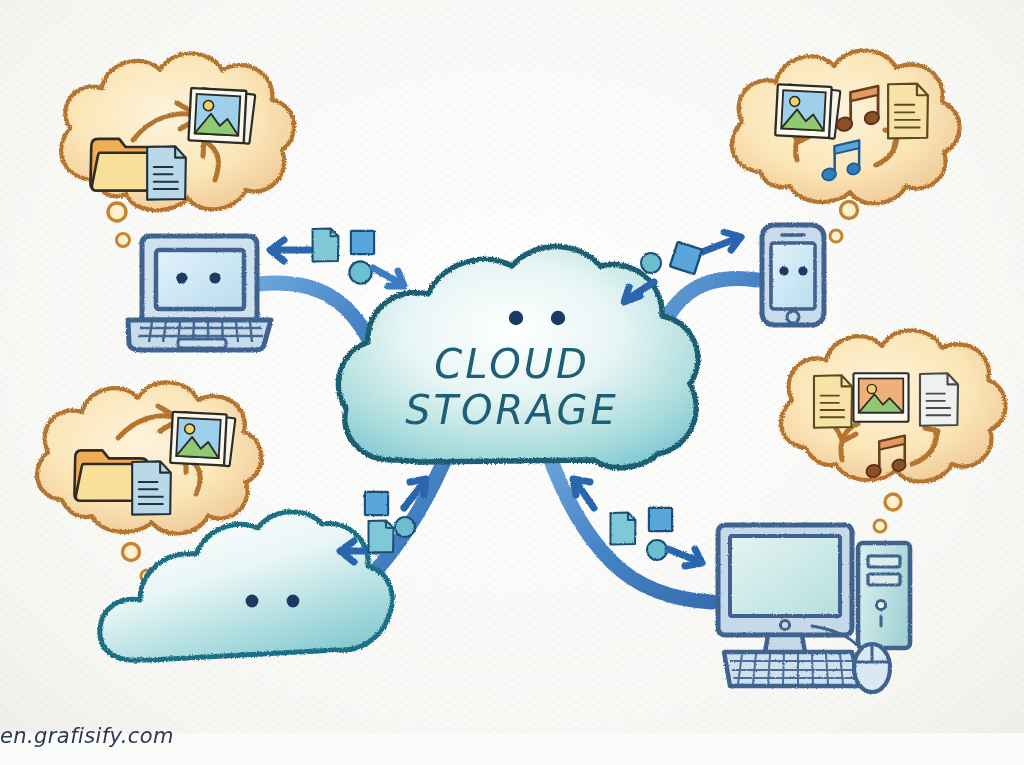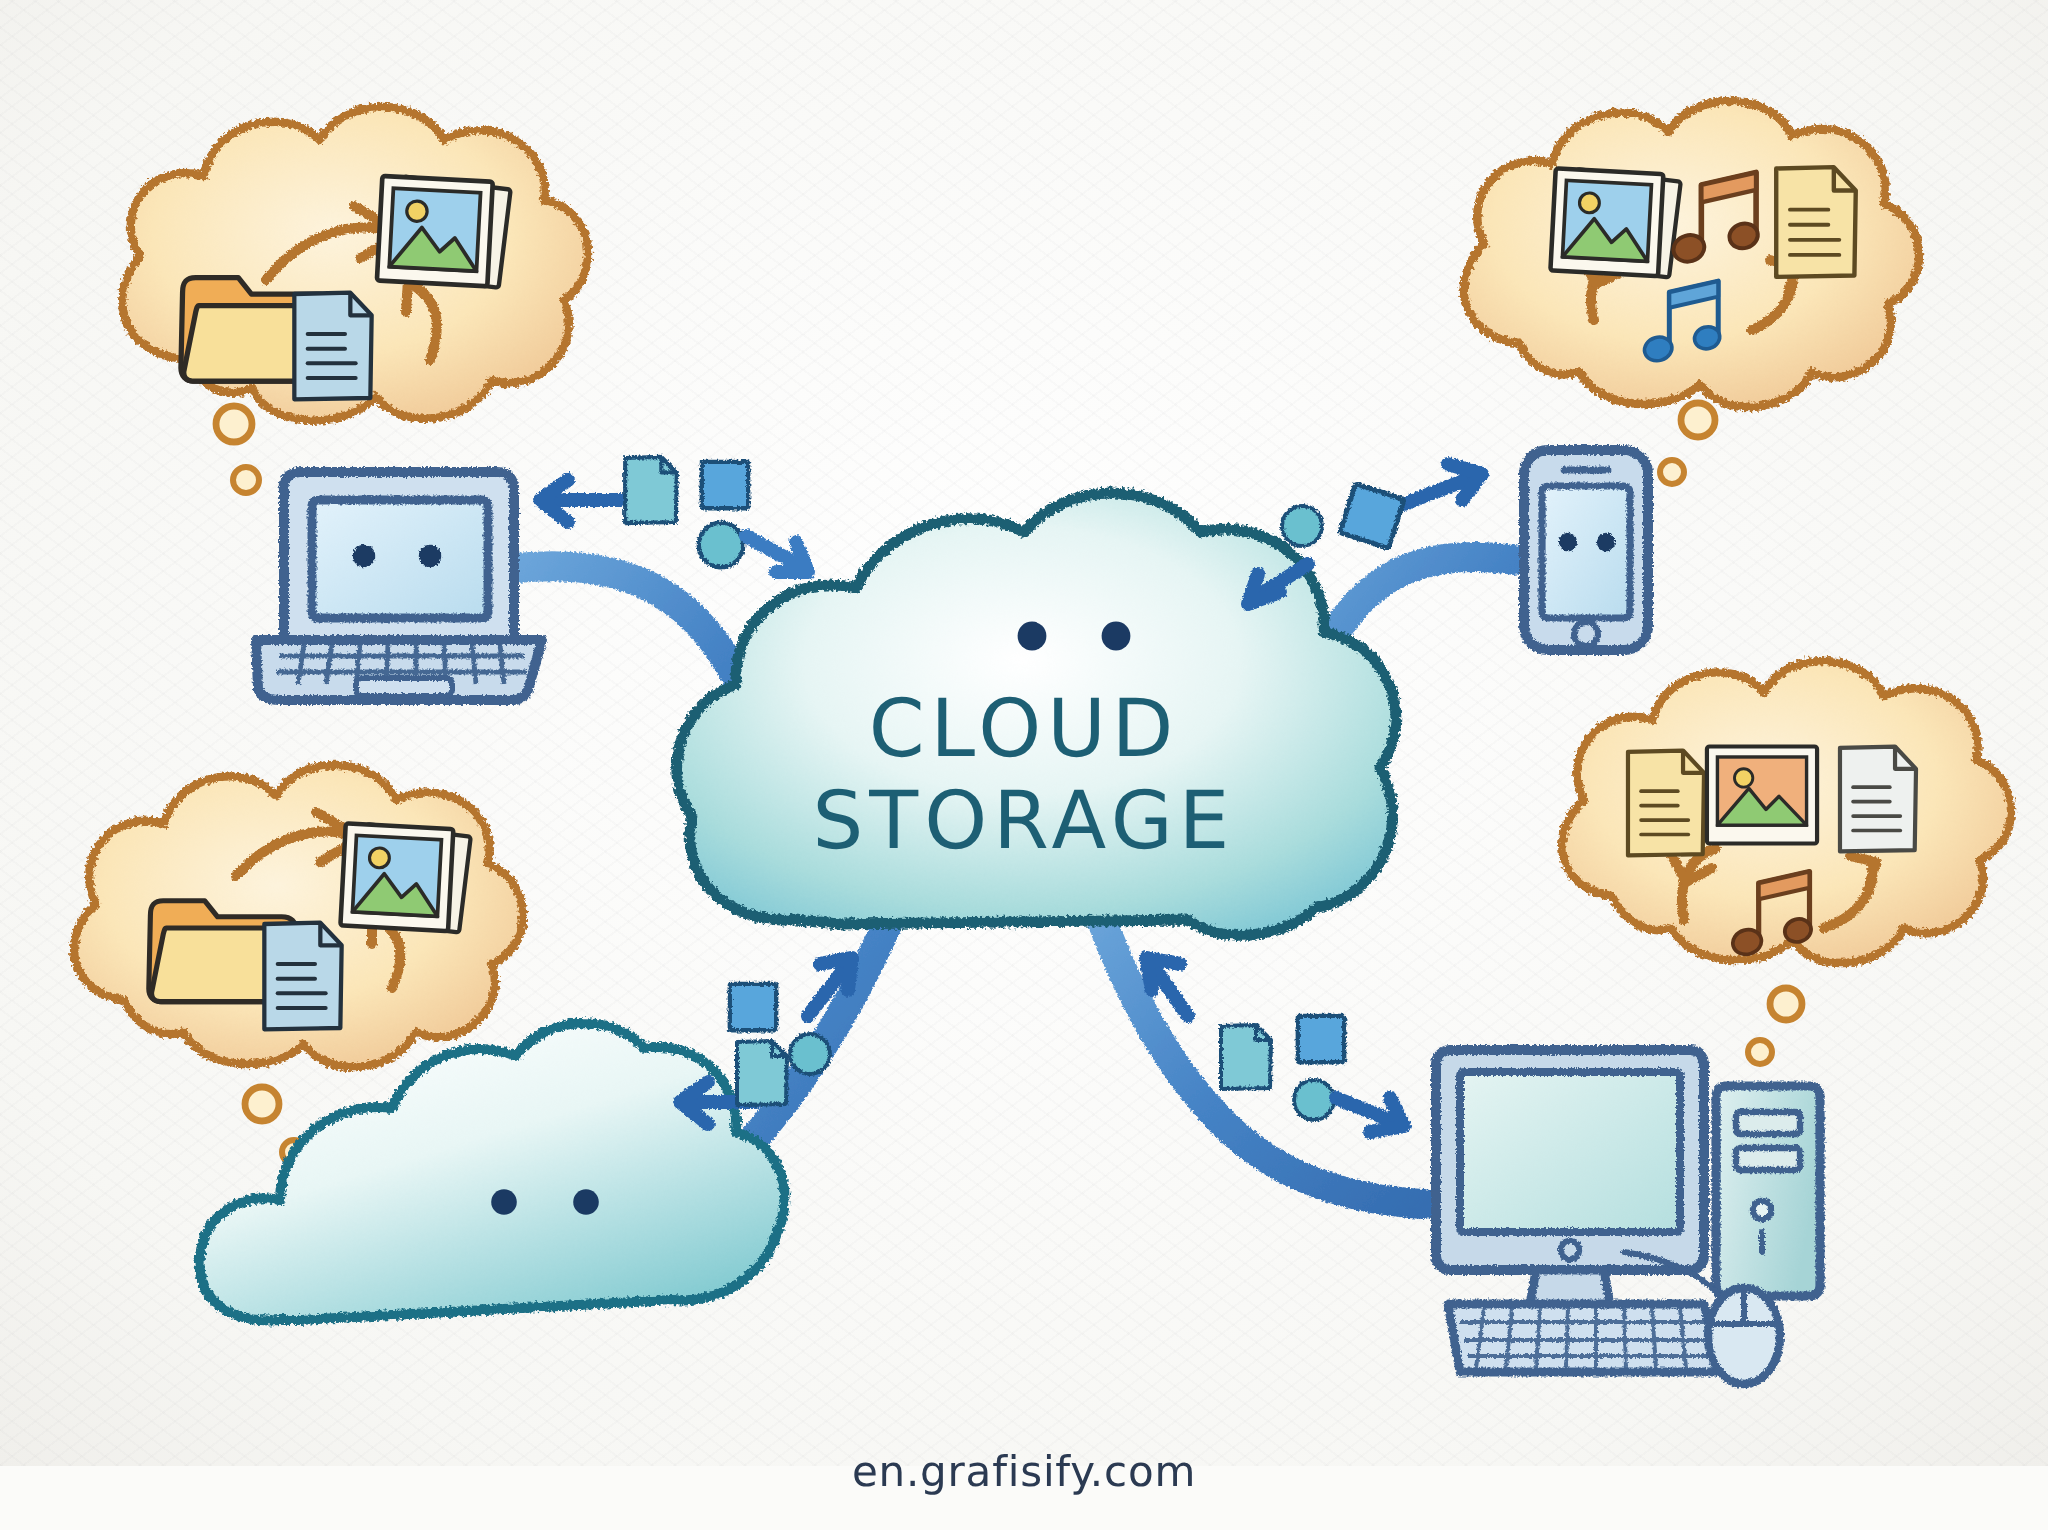--- a/index.html
+++ b/index.html
@@ -2,30 +2,30 @@
 <html><head>
 <meta charset="utf-8">
 <title>Cloud Storage Illustration</title>
 <style>
   html,body{margin:0;padding:0;}
   body{
     width:1024px;height:765px;overflow:hidden;
     background:#fbfbf9;
     font-family:"DejaVu Sans", sans-serif;
   }
-  #stage{position:relative;width:1024px;height:733px;background:#fbfbf9;}
+  #stage{position:relative;width:1024px;height:733px;background:#fbfbf9;font-style:italic;}
   #paper{position:absolute;inset:0;pointer-events:none;
     background-image:
       repeating-linear-gradient(37deg, rgba(120,120,130,.030) 0 1px, transparent 1px 7px),
       repeating-linear-gradient(-37deg, rgba(120,120,130,.030) 0 1px, transparent 1px 7px),
       radial-gradient(ellipse at 50% 45%, #ffffff 0%, #f7f7f4 78%, #f0efeb 100%);
   }
   svg#art{position:absolute;left:0;top:0;width:1024px;height:765px;}
   .wm{
-    position:absolute;left:0;right:0;top:724px;text-align:center;
+    position:absolute;left:0;right:0;top:724px;
     font-family:"DejaVu Sans", sans-serif;
     font-size:21px;color:#2b3a52;letter-spacing:.4px;
     font-weight:400;
   }
   
 </style>
 </head>
 <body>
 
 <div id="stage">

